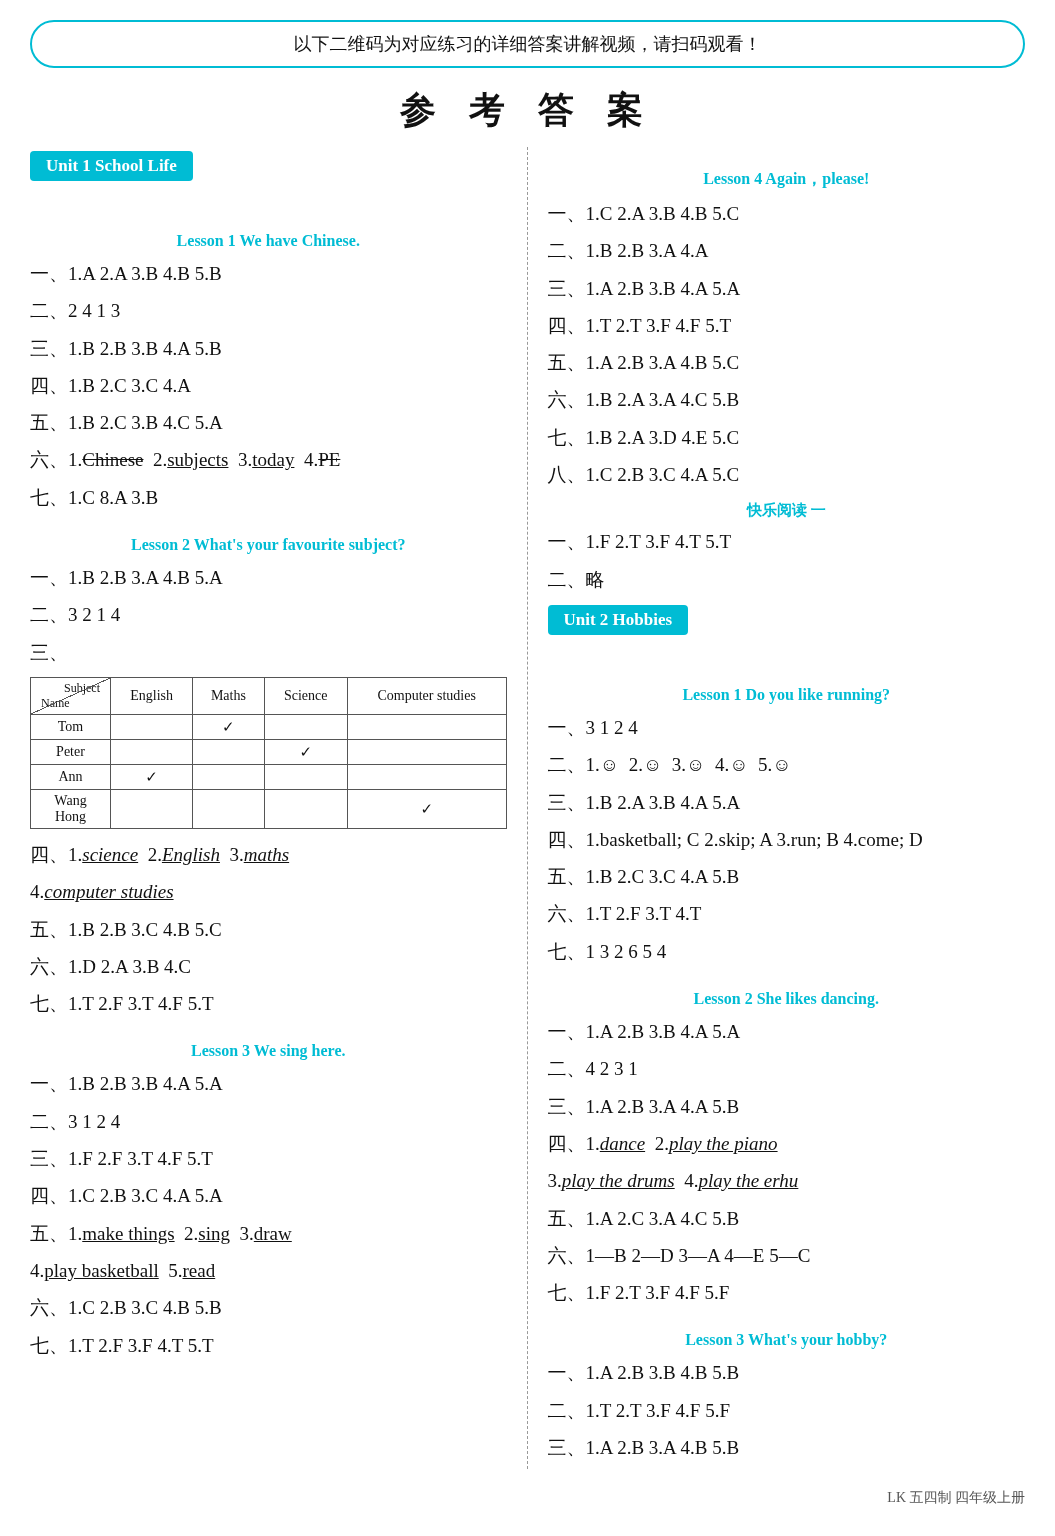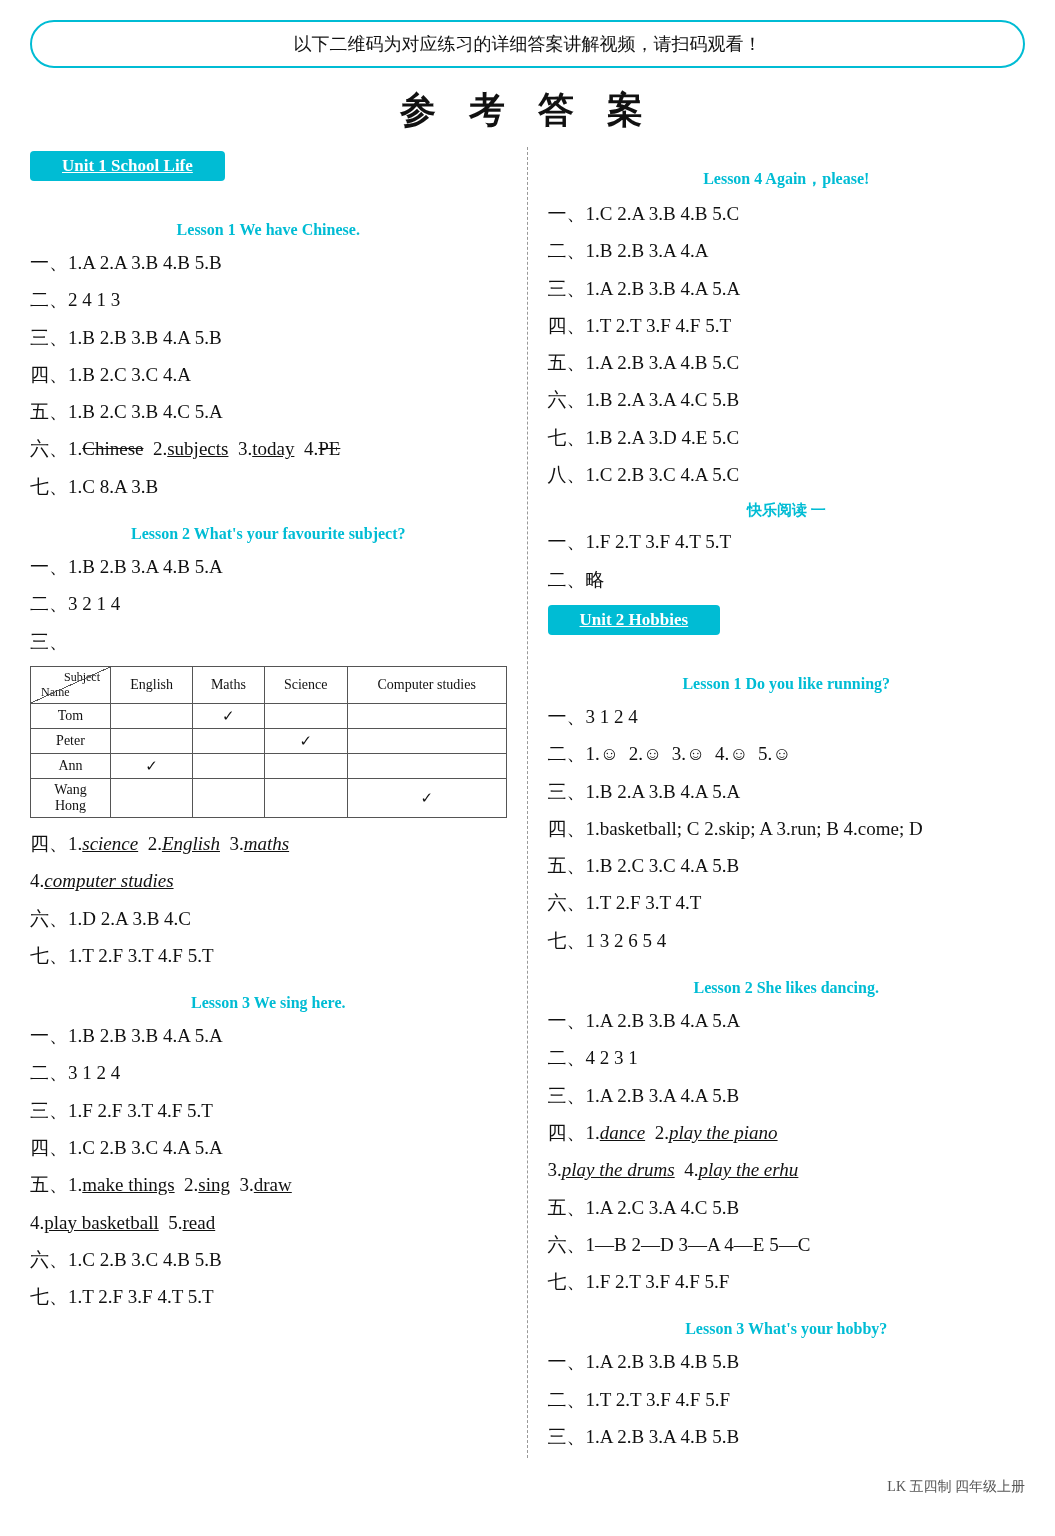--- a/index.html
+++ b/index.html
@@ -46,28 +46,27 @@
     }
 
     .right-col {
       width: 50%;
       padding-left: 20px;
     }
 
     .unit-header {
       background: #00bcd4;
       color: #fff;
-      padding: 5px 32px;
+      padding: 5px 16px;
       font-size: 17px;
       font-weight: bold;
       display: inline-block;
       border-radius: 4px;
-      margin-bottom: 18px;
+      margin-bottom: 29px;
       margin-top: 4px;
-      text-decoration: underline;
     }
 
     .lesson-title {
       color: #00bcd4;
       font-size: 16px;
       font-weight: bold;
       text-align: center;
       margin: 22px 0 8px 0;
     }
 
@@ -239,20 +238,21 @@
         </table>
 
       <div class="answer-line">
         四、1.<span class="underline-italic">science</span>
         &nbsp;2.<span class="underline-italic">English</span>
         &nbsp;3.<span class="underline-italic">maths</span>
       </div>
       <div class="answer-line indent">
         4.<span class="underline-italic">computer studies</span>
       </div>
+      <div class="answer-line">五、1.B  2.B  3.C  4.B  5.C</div>
       <div class="answer-line">六、1.D  2.A  3.B  4.C</div>
       <div class="answer-line">七、1.T  2.F  3.T  4.F  5.T</div>
     </div>
 
     
     <div class="lesson-title">
       <span>Lesson 3   We sing here.</span>
     </div>
     <div class="answer-block">
       <div class="answer-line">一、1.B  2.B  3.B  4.A  5.A</div>

